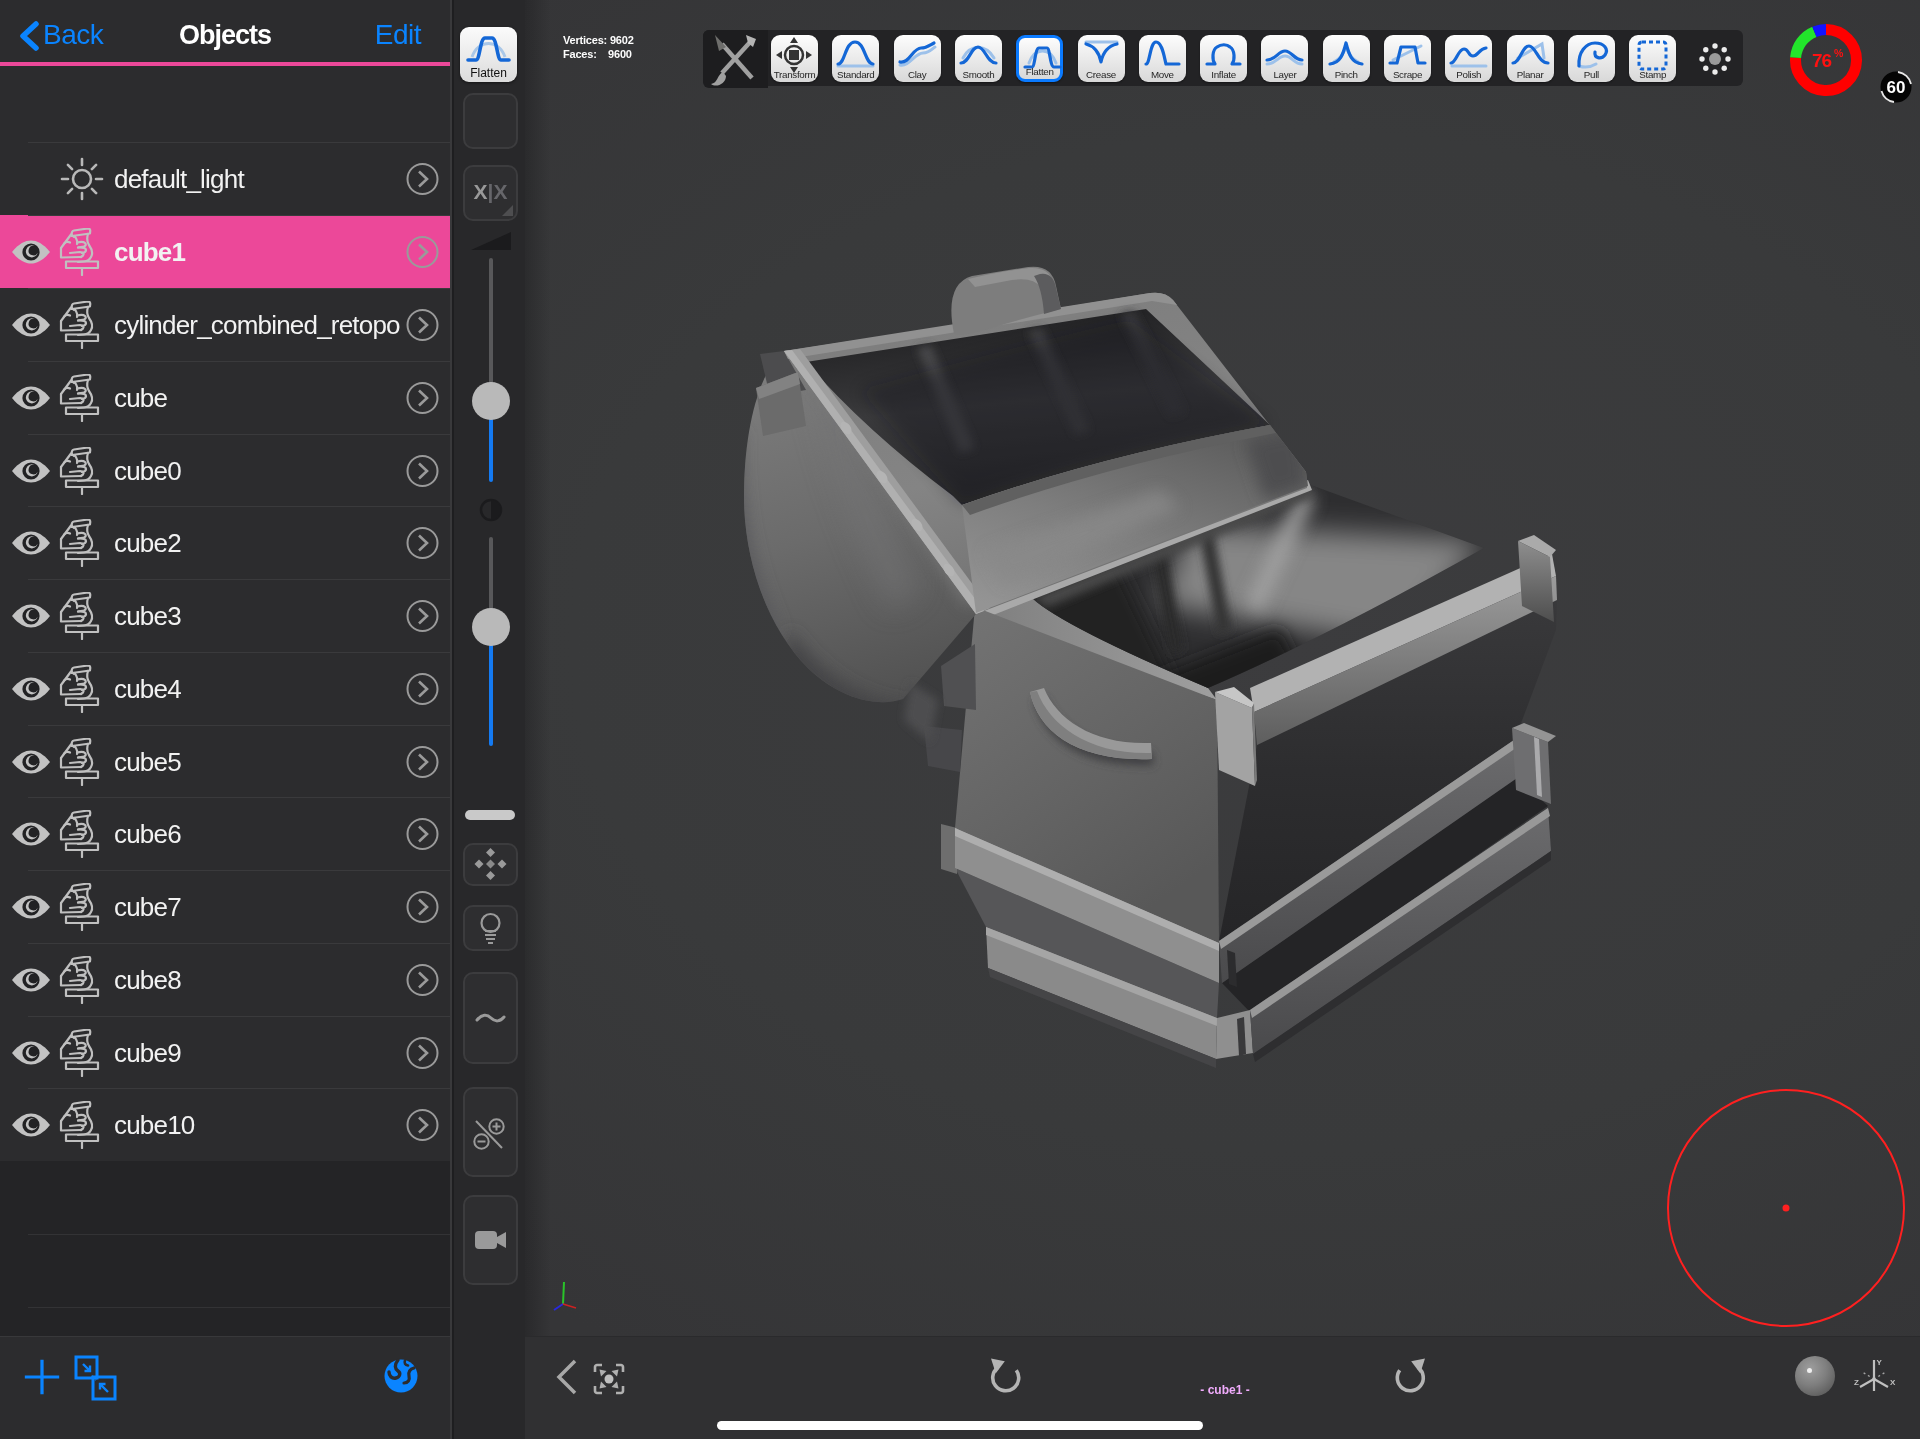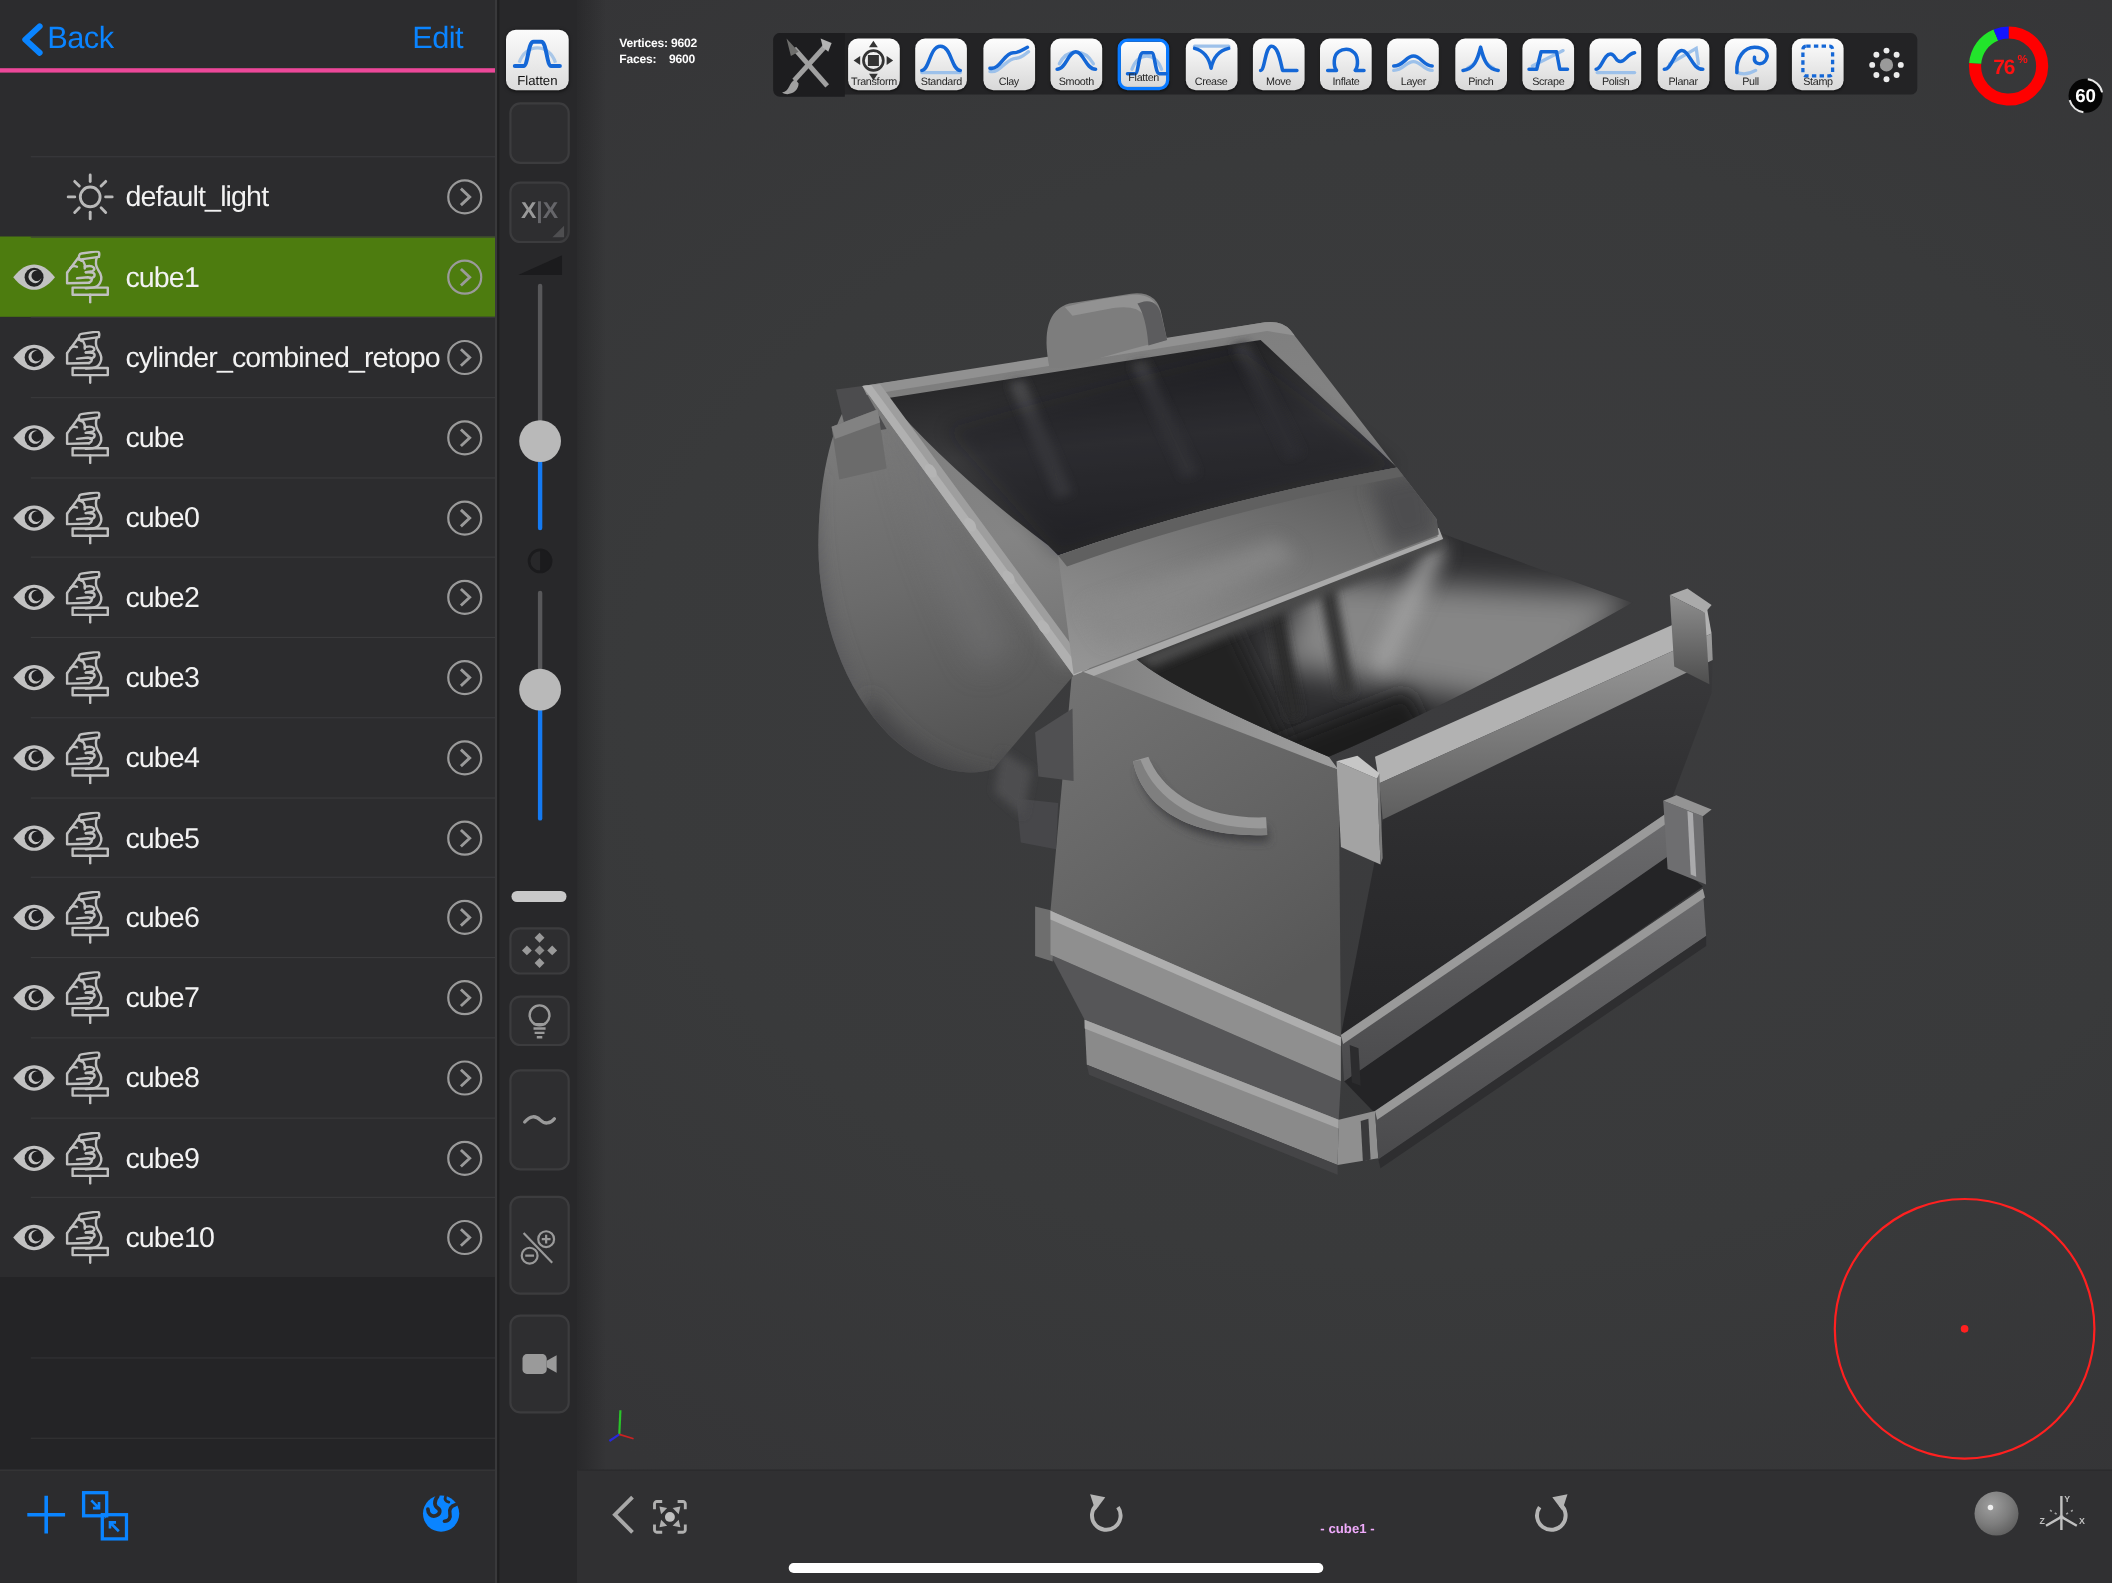--- a/index.html
+++ b/index.html
@@ -4,21 +4,21 @@
 <style>
 * { margin:0; padding:0; box-sizing:border-box; }
 html,body { width:1920px; height:1439px; background:#39393b; font-family:"Liberation Sans", sans-serif; overflow:hidden; position:relative; }
 .abs { position:absolute; }
 #canvas { left:525px; top:0; width:1395px; height:1336px;
   background:radial-gradient(ellipse 1200px 850px at 55% 48%, #3c3c3e 0%, #393a3b 60%, #353537 100%); }
 #sidebar { left:0; top:0; width:450px; height:1439px; background:#242426; }
 #rows { left:0; top:0; width:450px; height:1161px; background:#2c2c2e; }
 .row { position:absolute; left:0; width:450px; height:73px; }
 .row .sep { position:absolute; left:28px; right:0; top:0; height:1px; background:#3a3a3c; }
-.row.sel { background:#4d7c0f; }
+.row.sel { background:#ec4899;font-weight:bold; }
 .rlabel { position:absolute; left:114px; top:50%; transform:translateY(-50%); color:#f2f2f2; font-size:26px; letter-spacing:-0.8px; }
 .chev { position:absolute; right:11px; top:50%; transform:translateY(-50%); }
 .eyeic { position:absolute; left:10px; top:50%; transform:translateY(-50%); }
 .potic { position:absolute; left:58px; top:50%; transform:translateY(-50%); }
 #header { left:0; top:0; width:450px; height:66px; background:#2c2c2e; border-bottom:4px solid #ec4899; }
 #backbtn { position:absolute; left:43px; top:19px; color:#0a84ff; font-size:28px; letter-spacing:-0.5px; }
 #title { position:absolute; left:0; width:450px; text-align:center; top:20px; color:#fff; font-size:27px; font-weight:bold; letter-spacing:-1px; }
 #editbtn { position:absolute; right:29px; top:19px; color:#0a84ff; font-size:28px; letter-spacing:-0.5px; }
 #sidebottom { left:0; top:1336px; width:450px; height:103px; background:#2c2c2e; border-top:1px solid #38383a; }
 #strip { left:452px; top:0; width:73px; height:1439px; background:#28282a; border-left:2px solid #1e1e20; }
@@ -819,20 +819,21 @@
           <path d="M13,9 L21,16.5 L13,24" stroke-width="2.6"></path>
         </svg>
       </span>
     </div>
   </div>
 <div class="abs" id="header">
   <svg width="22" height="30" viewBox="0 0 22 30" style="position:absolute;left:18px;top:21px" fill="none" stroke="#0a84ff" stroke-width="5.5" stroke-linecap="round" stroke-linejoin="round">
       <path d="M18,3 L5,15 L18,27"></path>
     </svg>
     <div id="backbtn">Back</div>
+  <div id="title">Objects</div>
   <div id="editbtn">Edit</div>
 </div>
 <div class="abs" style="left:28px;top:1234px;width:422px;height:1px;background:#333335"></div>
 <div class="abs" style="left:28px;top:1307px;width:422px;height:1px;background:#333335"></div>
 <div class="abs" id="sidebottom">
  <svg width="42" height="42" viewBox="0 0 44 44" style="position:absolute;left:21px;top:19px" stroke="#0a84ff" stroke-width="3.4" fill="none">
       <path d="M22,4 L22,40 M4,22 L40,22"></path>
     </svg>
  <svg width="46" height="46" viewBox="0 0 46 46" style="position:absolute;left:71px;top:18px" stroke="#0a84ff" stroke-width="3" fill="none">
       <rect x="5" y="2" width="21" height="21"></rect>

